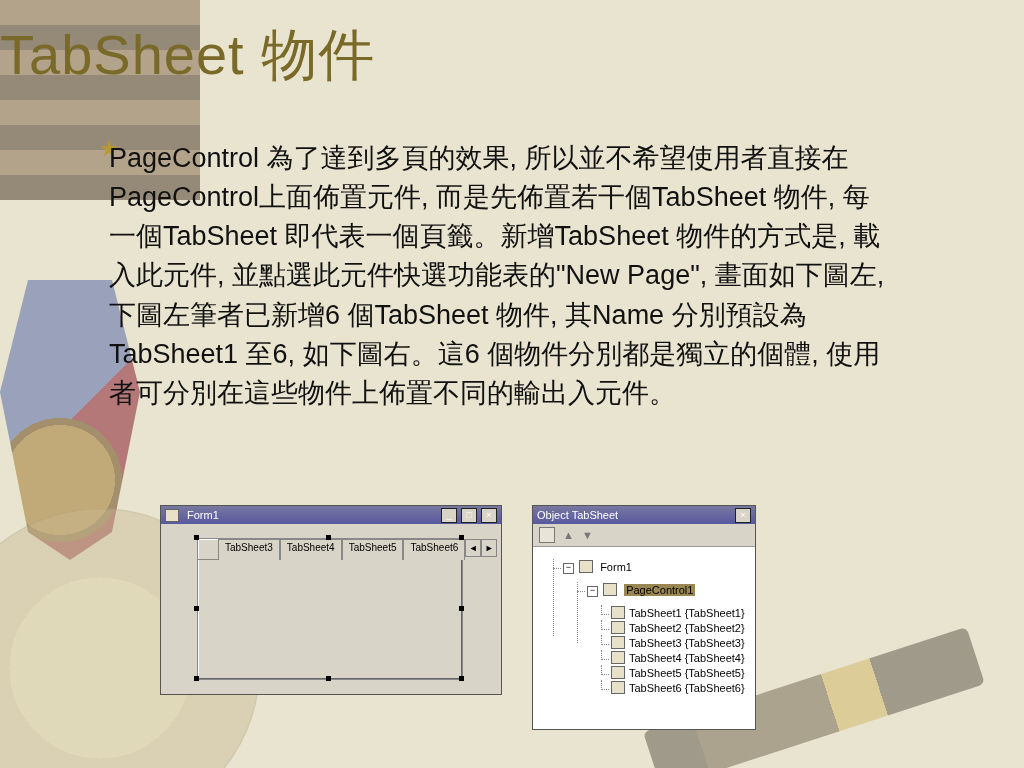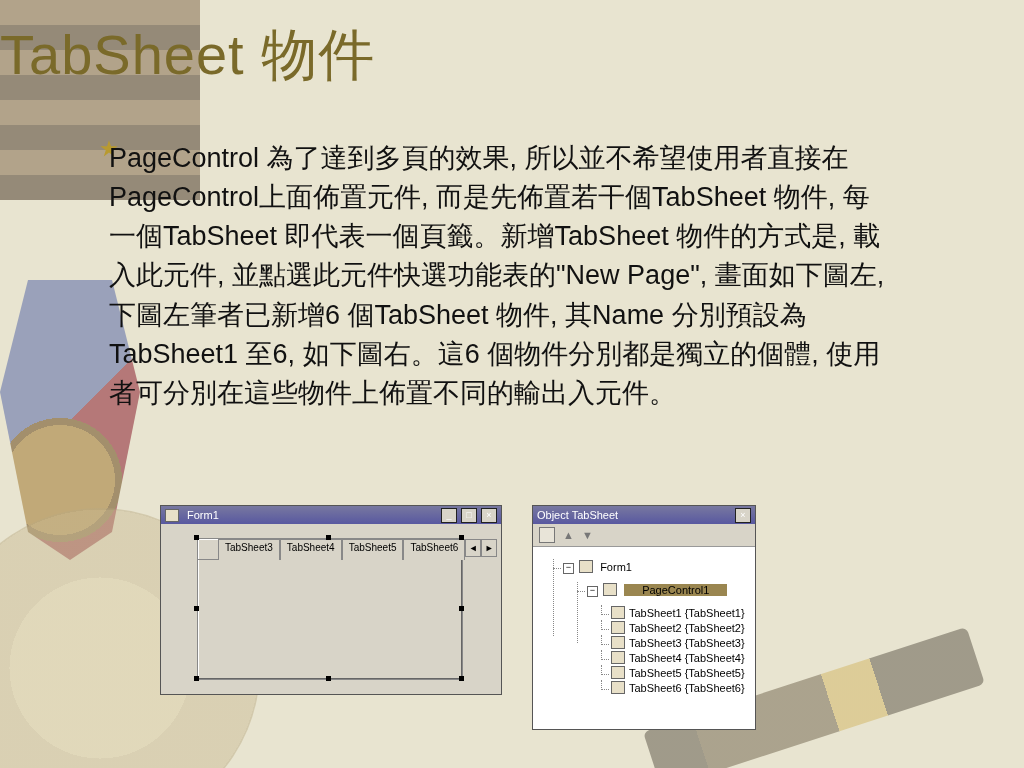--- a/index.html
+++ b/index.html
@@ -33,21 +33,21 @@
   
   .tree-body{width:210px;background:#fff;padding:4px 6px 8px}
   .toolbar{height:22px;background:#d8d4c8;border-bottom:1px solid #999;display:flex;align-items:center;gap:8px;padding:0 6px}
   .tool-ic{width:14px;height:14px;border:1px solid #777;background:#e8e4d8}
   .tree ul{list-style:none;margin:8px;padding-left:16px}
   .tree li{position:relative;padding:1px 0 1px 0;white-space:nowrap}
   .tree li::before{content:"";position:absolute;left:-10px;top:0;bottom:50%;border-left:1px dotted #888}
   .tree li::after{content:"";position:absolute;left:-10px;top:9px;width:8px;border-top:1px dotted #888}
   .node-ic{display:inline-block;width:12px;height:11px;border:1px solid #666;background:#e8e0c8;margin-right:4px;vertical-align:-2px}
   .expander{display:inline-block;width:9px;height:9px;border:1px solid #666;background:#fff;text-align:center;line-height:7px;font-size:9px;margin-right:2px;vertical-align:1px}
-  .sel{background:#9a8650;color:#000;padding:0 18px}
+  .sel{background:#9a8650;color:#000;padding:0 2px}
 </style>
 </head>
 <body>
 
 <div class="slide">
   <div class="bg-board"></div>
   <div class="bg-medal"></div>
   <div class="bg-compass"></div>
   <div class="bg-pen"></div>
 

